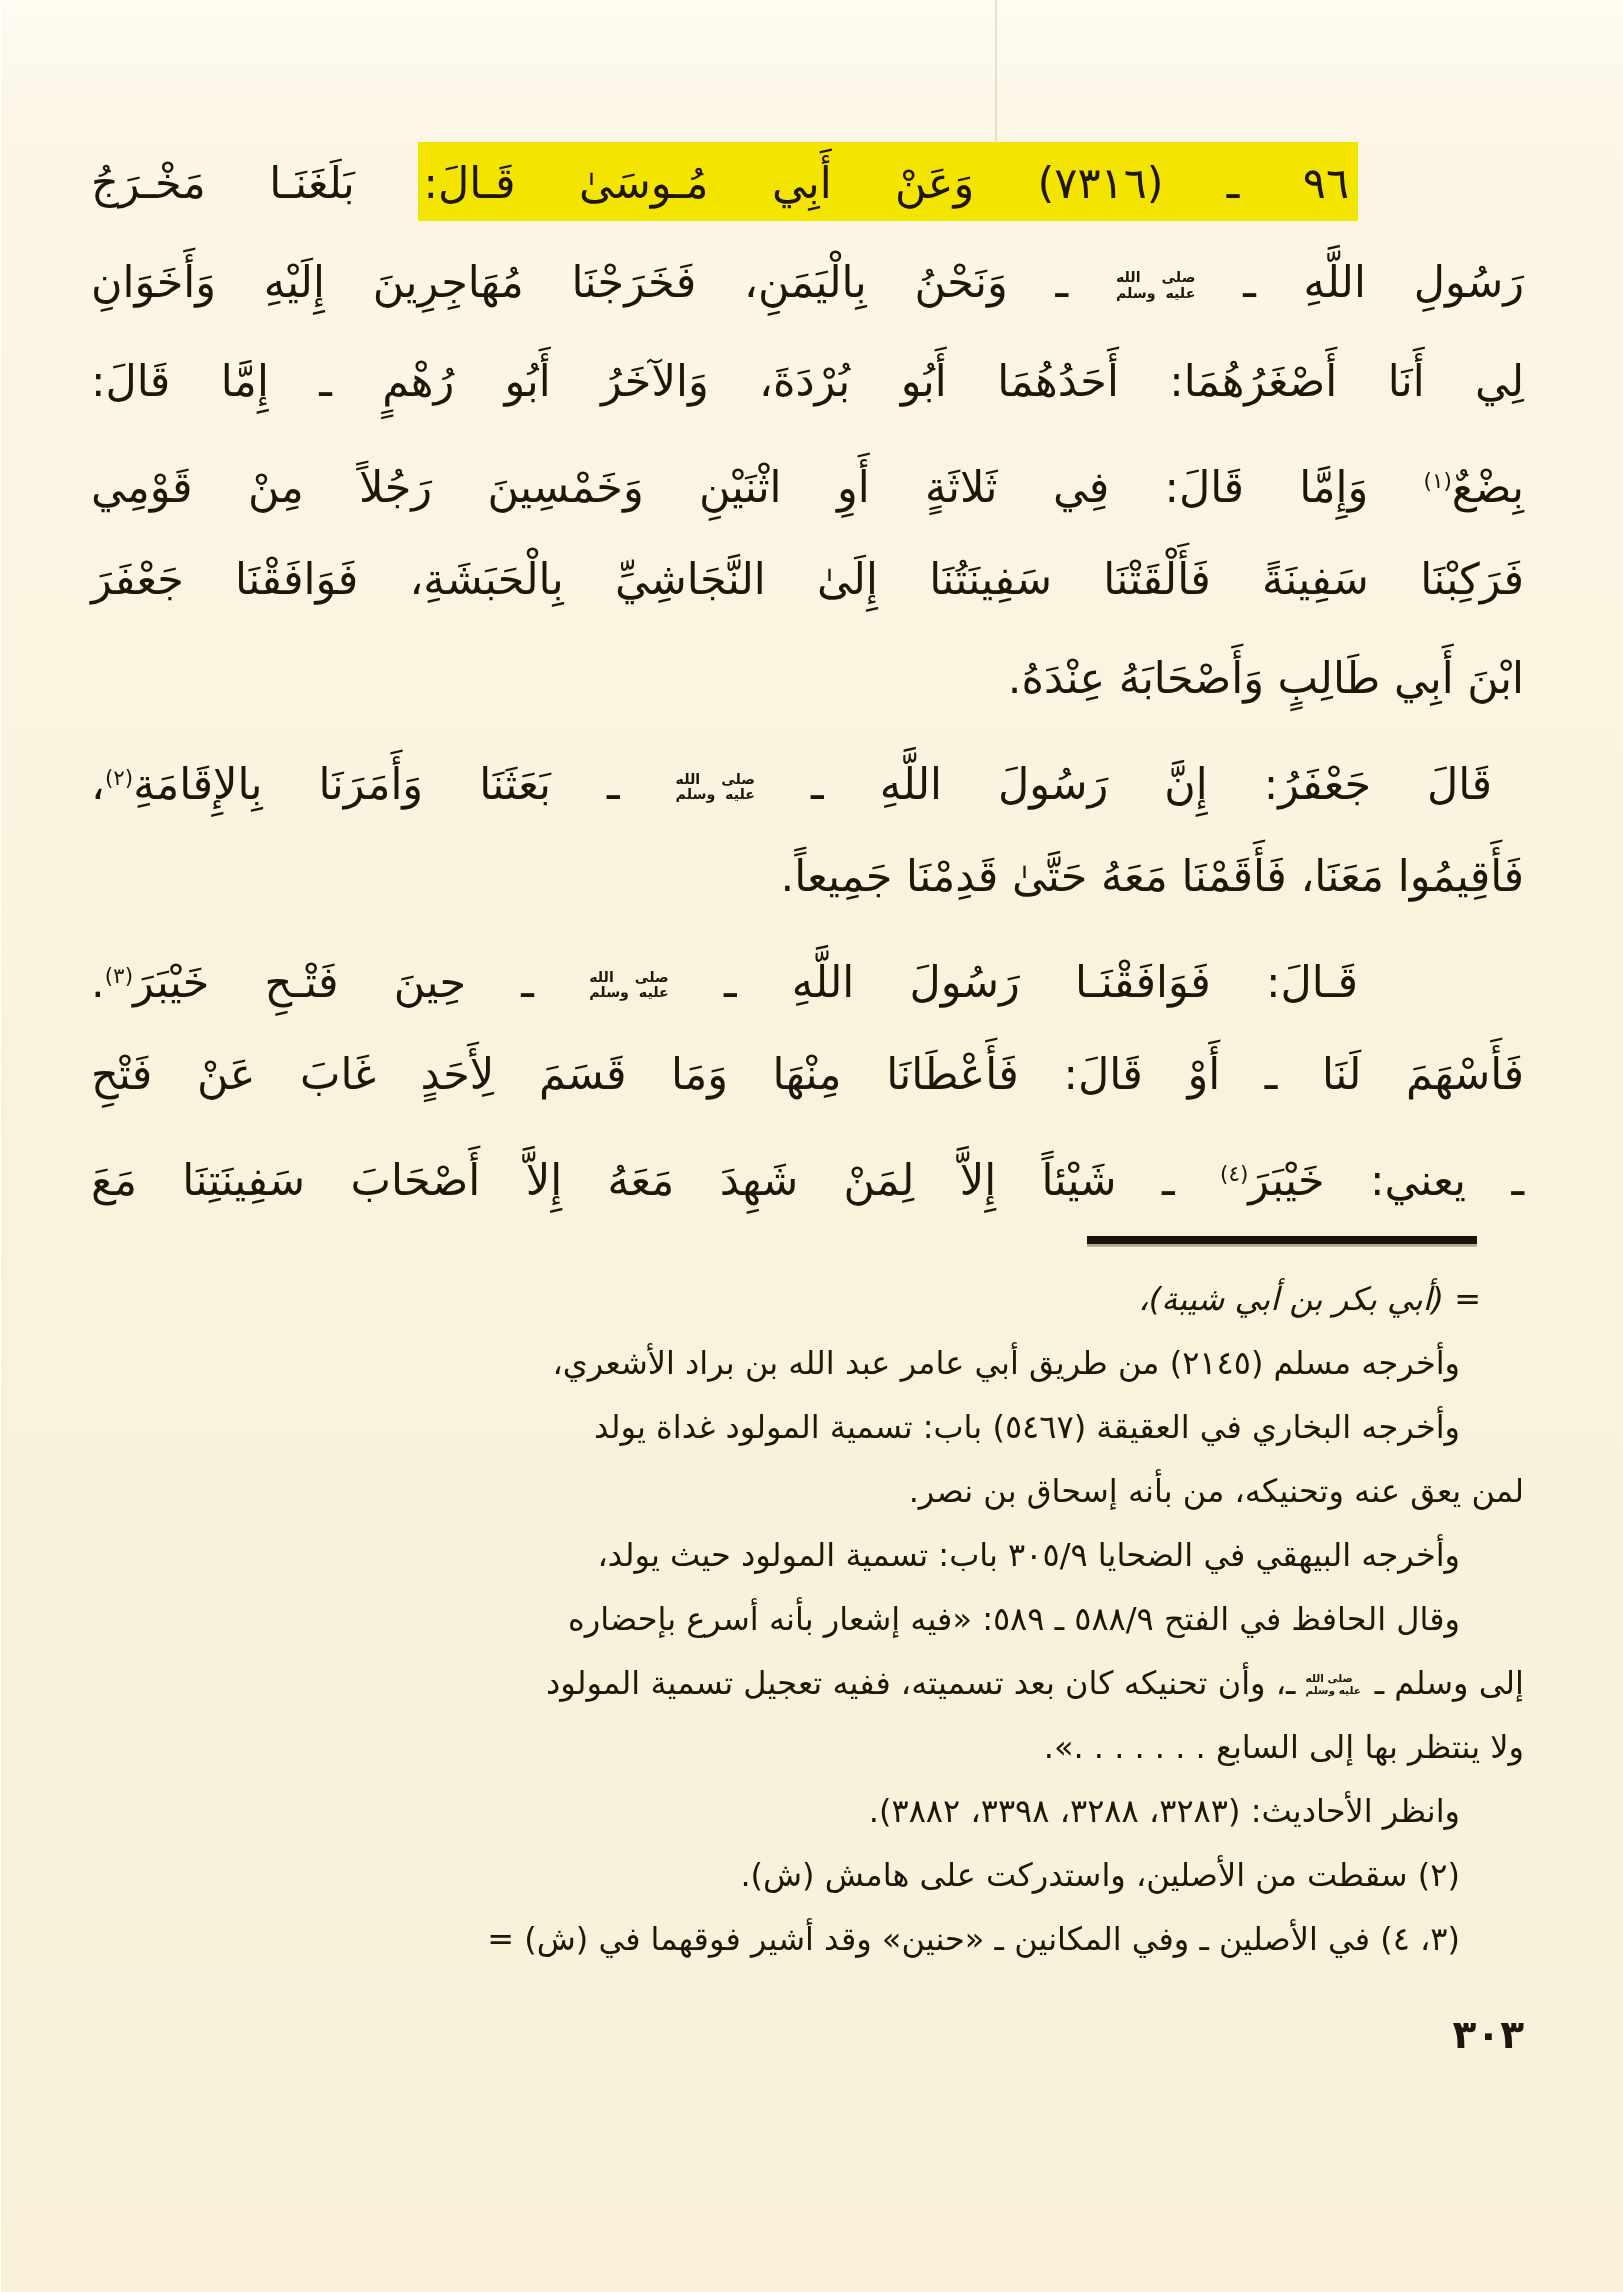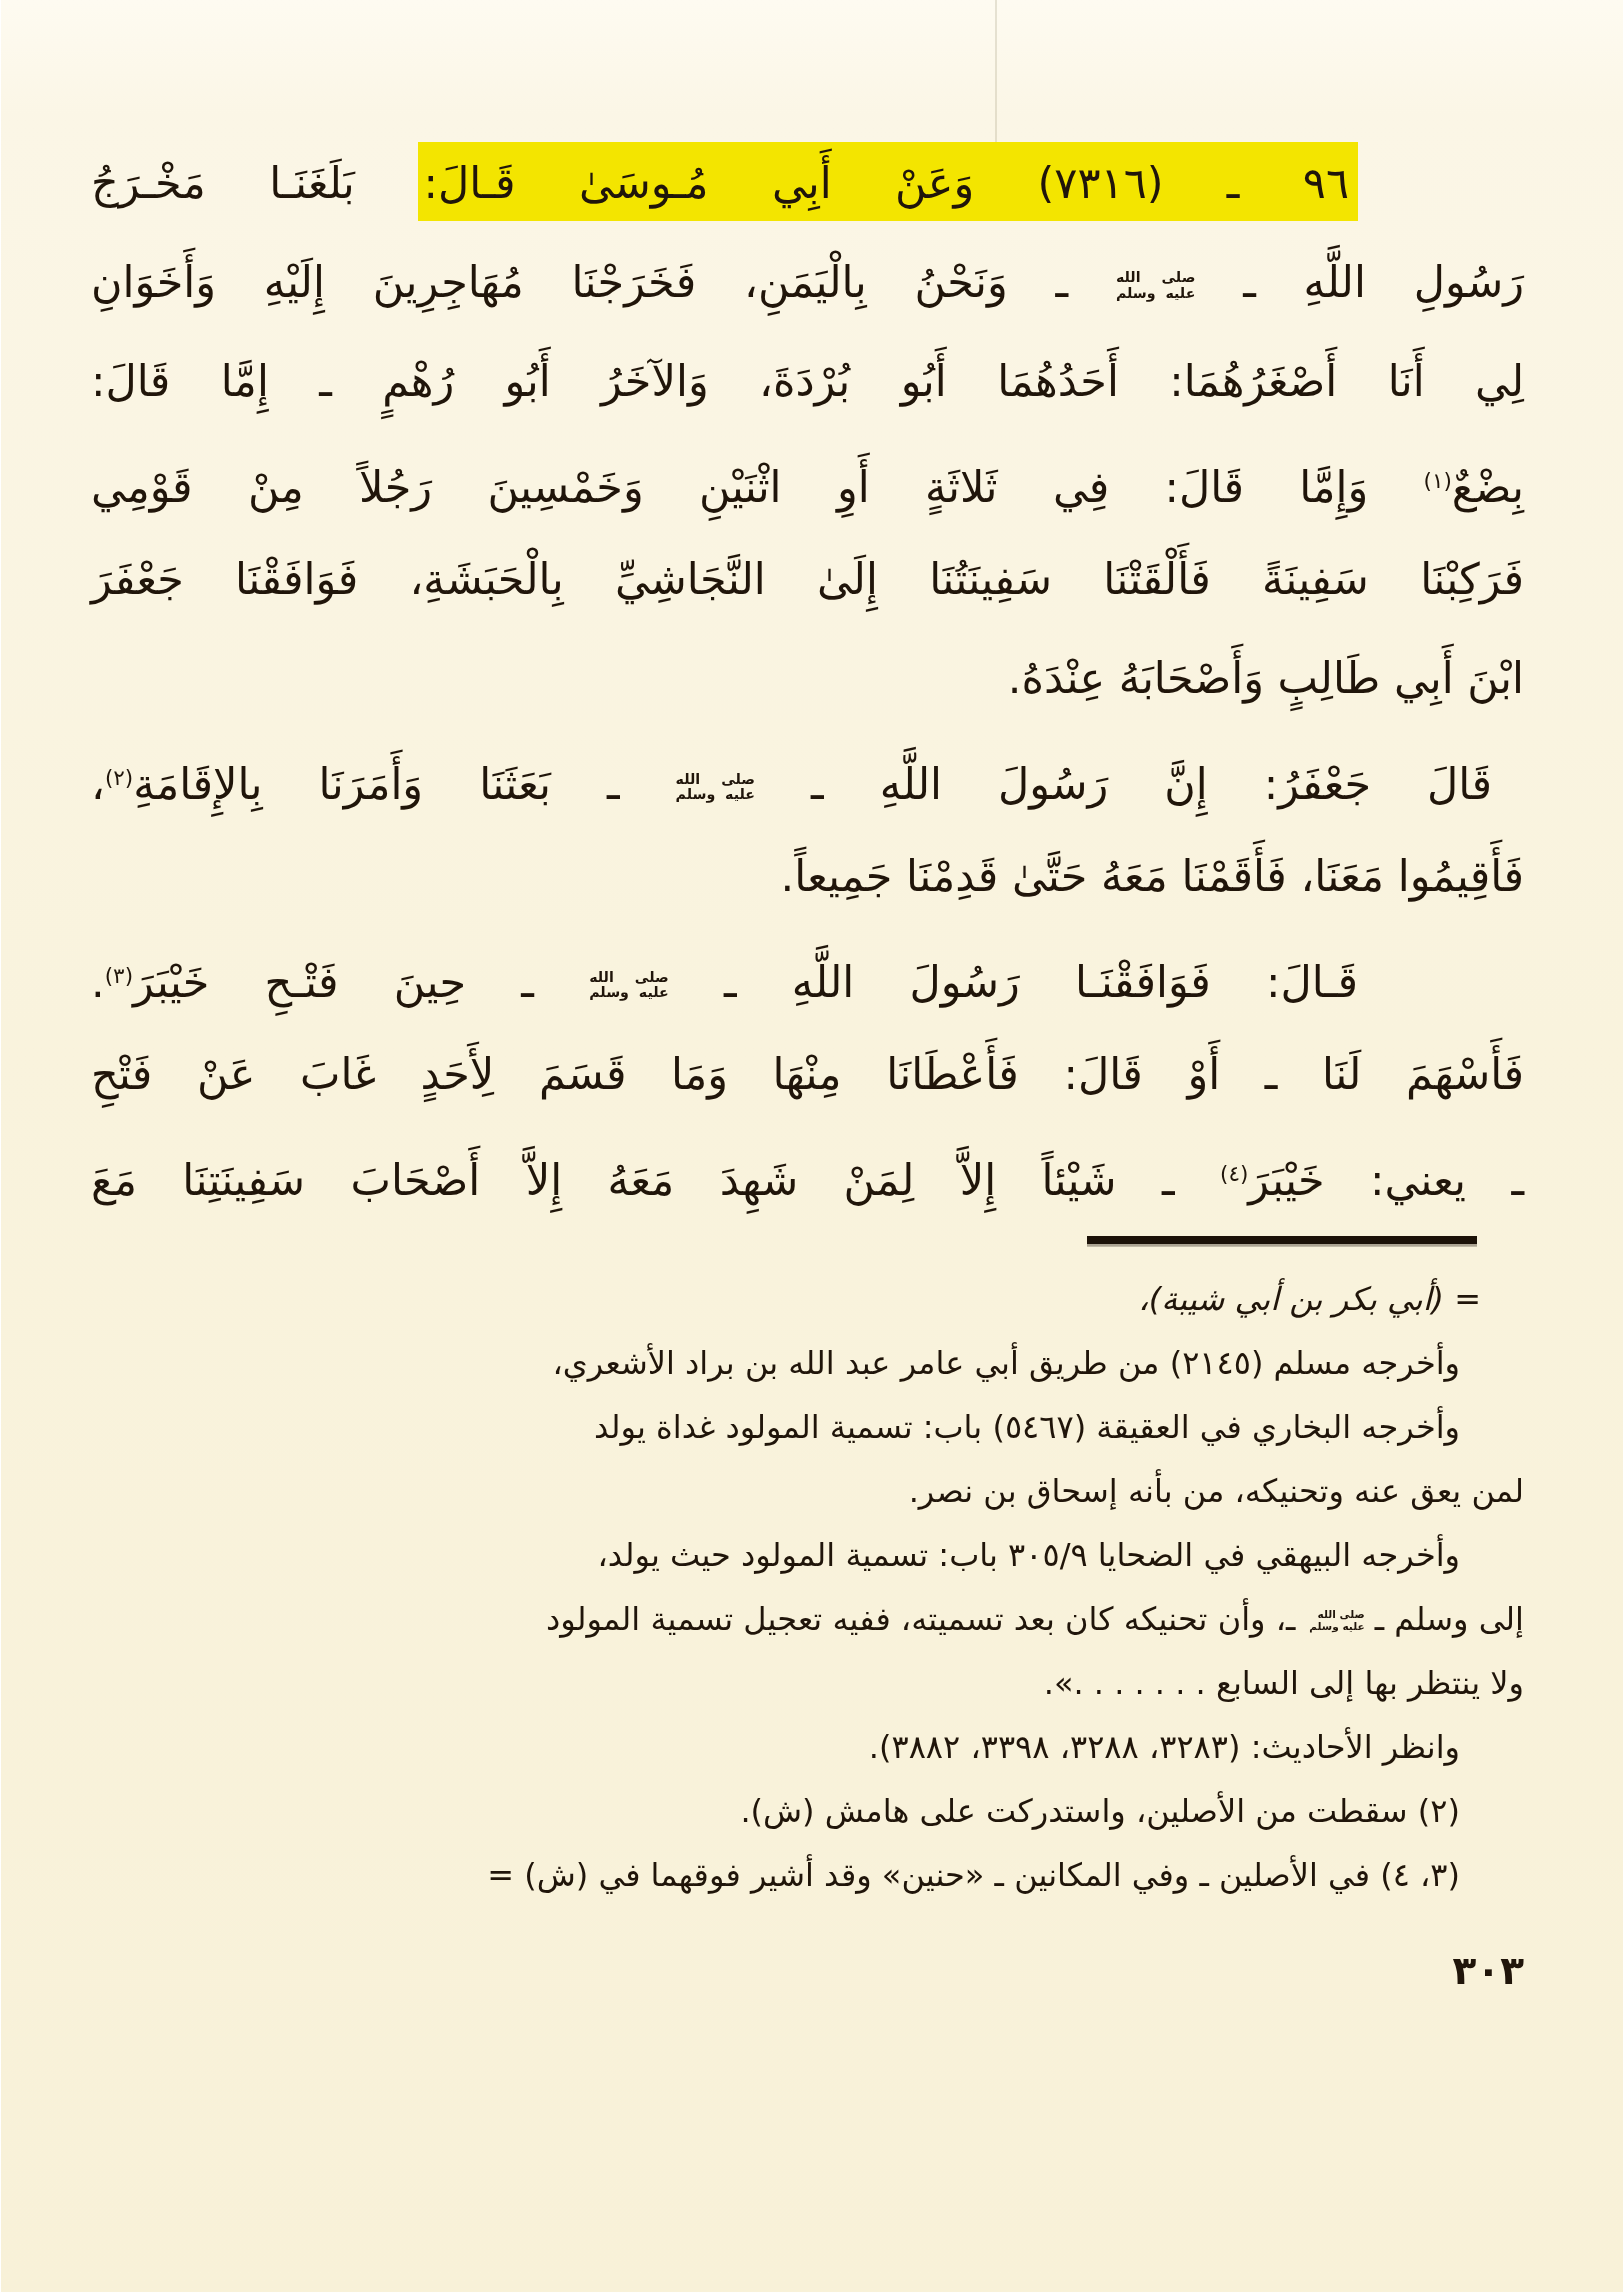--- a/index.html
+++ b/index.html
@@ -39,21 +39,21 @@
   .sup{
     font-size:0.5em;
     vertical-align:0.65em;
     letter-spacing:-0.9px;
   }
   .saw{
     display:inline-block;
     font-size:0.33em;
     width:5.6em;
     line-height:1.12;
-    text-align:right;
+    text-align:left;
     vertical-align:middle;
     white-space:normal;
     font-weight:bold;
   }
   .separator{
     margin:12.5px 47px 23px auto;
     width:390px;height:8px;
     background:#1c1208;
     box-shadow:0 2.7px 0 rgba(28,18,8,0.35);
   }
@@ -102,20 +102,21 @@
     </div>
 
   <div class="separator"></div>
 
   <div class="footnotes" id="footnote-lines">
       <div class="fnline k-continued"><span>= (أبي بكر بن أبي شيبة)،</span></div>
       <div class="fnline k-paragraph"><span>وأخرجه مسلم (٢١٤٥) من طريق أبي عامر عبد الله بن براد الأشعري،</span></div>
       <div class="fnline k-paragraph"><span>وأخرجه البخاري في العقيقة (٥٤٦٧) باب: تسمية المولود غداة يولد</span></div>
       <div class="fnline k-flush"><span>لمن يعق عنه وتحنيكه، من بأنه إسحاق بن نصر.</span></div>
       <div class="fnline k-paragraph"><span>وأخرجه البيهقي في الضحايا ٣٠٥/٩ باب: تسمية المولود حيث يولد،</span></div>
+      <div class="fnline k-paragraph"><span>وقال الحافظ في الفتح ٥٨٨/٩ ـ ٥٨٩: «فيه إشعار بأنه أسرع بإحضاره</span></div>
       <div class="fnline k-flush"><span>إلى وسلم ـ </span><span class="saw"><div>صلى الله</div><div>عليه وسلم</div></span><span> ـ، وأن تحنيكه كان بعد تسميته، ففيه تعجيل تسمية المولود</span></div>
       <div class="fnline k-flush"><span>ولا ينتظر بها إلى السابع . . . . . . .».</span></div>
       <div class="fnline k-paragraph"><span>وانظر الأحاديث: (٣٢٨٣، ٣٢٨٨، ٣٣٩٨، ٣٨٨٢).</span></div>
       <div class="fnline k-paragraph"><span>(٢) سقطت من الأصلين، واستدركت على هامش (ش).</span></div>
       <div class="fnline k-paragraph"><span>(٣، ٤) في الأصلين ـ وفي المكانين ـ «حنين» وقد أشير فوقهما في (ش) =</span></div>
     </div>
 
   <div class="pagenum">٣٠٣</div>
 </div>
 

